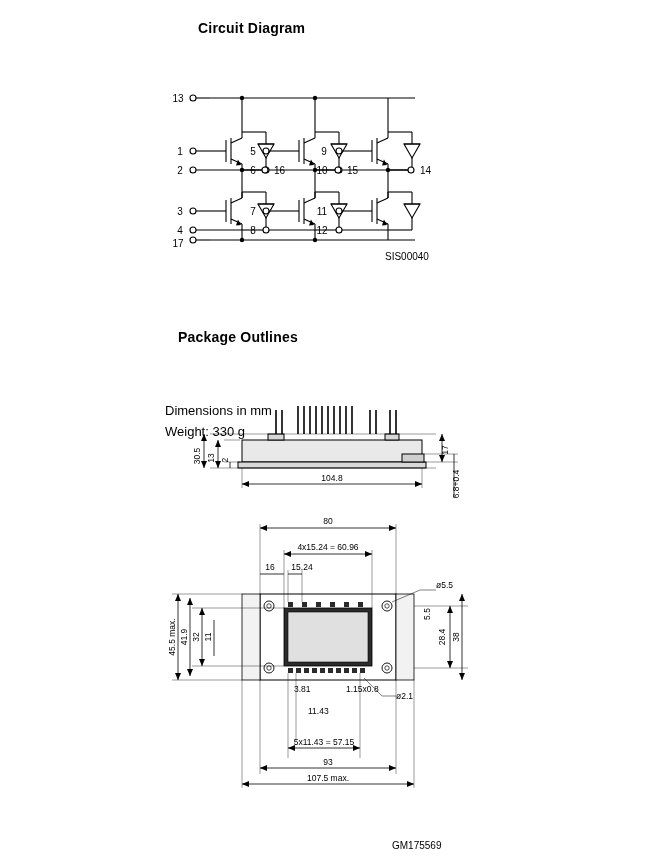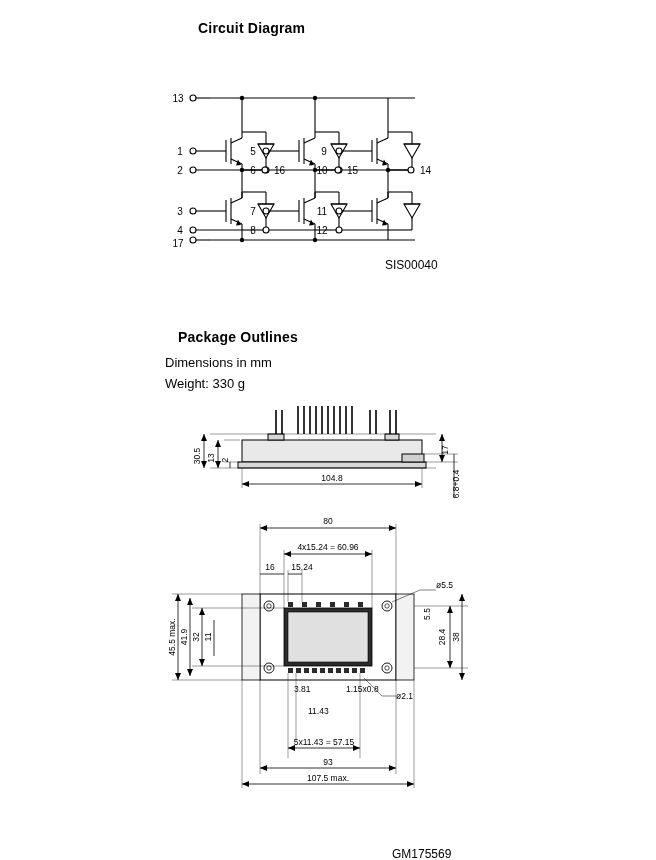--- a/index.html
+++ b/index.html
@@ -22,26 +22,26 @@
   }
   .heading {
     position: absolute;
     font-weight: bold;
     font-size: 14px;
     letter-spacing: 0.2px;
   }
   .subtext {
     position: absolute;
     font-size: 13px;
+    margin-top: 48px;
   }
   .code-label {
     position: absolute;
-    font-size: 12px;
+    font-size: 10px;
     font-family: "Liberation Sans", sans-serif;
-    margin-top: 7px;
   }
   svg { display: block; }
   .dimtext {
     font-size: 8.5px;
     font-family: "Liberation Sans", sans-serif;
     fill: #000;
   }
   .pinnum {
     font-size: 10px;
     font-family: "Liberation Sans", sans-serif;

